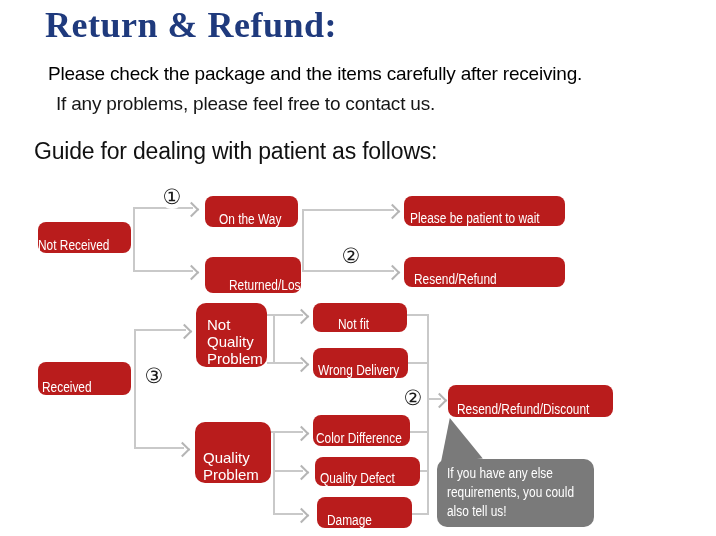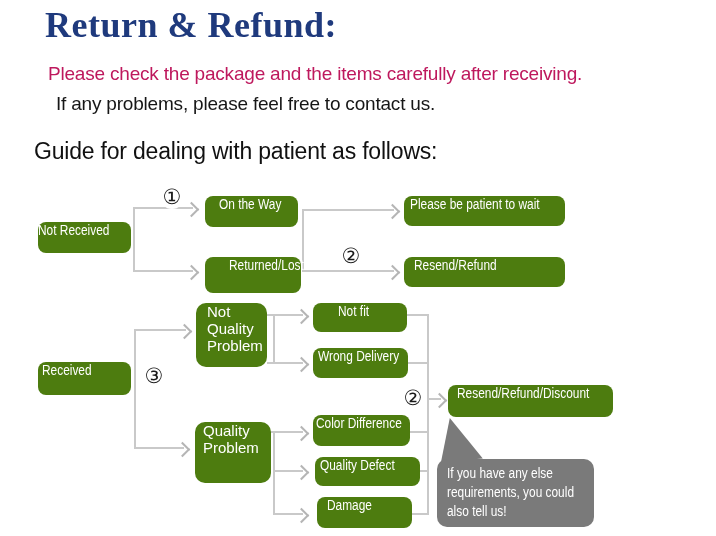--- a/index.html
+++ b/index.html
@@ -6,27 +6,27 @@
   .canvas{
     position:relative;width:716px;height:536px;background:#ffffff;overflow:hidden;
     font-family:"Liberation Sans", sans-serif;
   }
   
   .title{
     position:absolute;left:45px;top:4px;margin:0;
     font-family:"Liberation Serif", serif;font-size:36px;font-weight:700;
     color:#1f3a7d;letter-spacing:.5px;
   }
-  .sub1{position:absolute;left:48px;top:63px;margin:0;font-size:19px;color:#be185d;letter-spacing:-.2px;}
+  .sub1{position:absolute;left:48px;top:63px;margin:0;font-size:19px;color:#000000;letter-spacing:-.2px;}
   .sub2{position:absolute;left:56px;top:93px;margin:0;font-size:19px;color:#161616;letter-spacing:-.2px;}
   .guide{position:absolute;left:34px;top:138px;margin:0;font-size:23px;color:#111;letter-spacing:-.2px;}
   
   .node{
-    position:absolute;background:#4d7c0f;border-radius:8px;color:#fff;
-    display:flex;align-items:flex-start;font-size:14px;box-sizing:border-box;
+    position:absolute;background:#b91c1c;border-radius:8px;color:#fff;
+    display:flex;align-items:flex-end;font-size:14px;box-sizing:border-box;
   }
   .node .t{display:inline-block;transform:scaleX(.85);transform-origin:left center;white-space:nowrap;}
   .node.ml{font-size:15px;line-height:17px;border-radius:10px;}
   .b-not-received{left:38px;top:222px;width:93px;height:31px;}
   .b-on-the-way{left:205px;top:196px;width:93px;height:31px;padding-left:14px;}
   .b-returned-lost{left:205px;top:257px;width:96px;height:36px;padding-left:24px;}
   .b-patient{left:404px;top:196px;width:161px;height:30px;padding-left:6px;}
   .b-resend-refund{left:404px;top:257px;width:161px;height:30px;padding-left:10px;}
   .b-received{left:38px;top:362px;width:93px;height:33px;padding-left:4px;}
   .b-nqp{left:196px;top:303px;width:71px;height:64px;padding-left:11px;}

